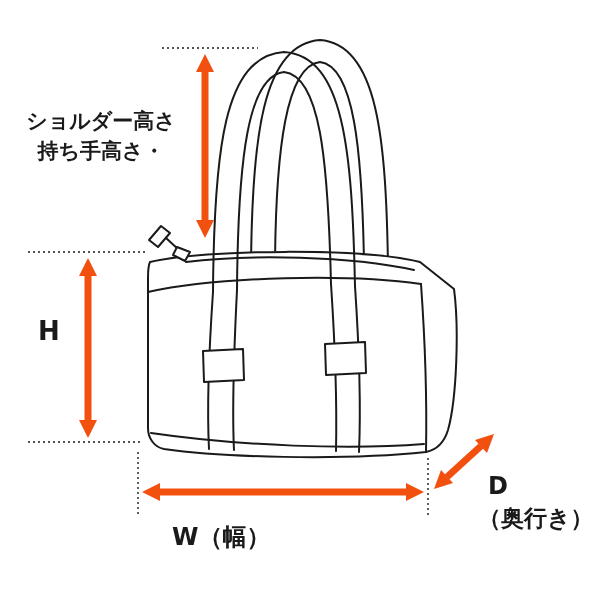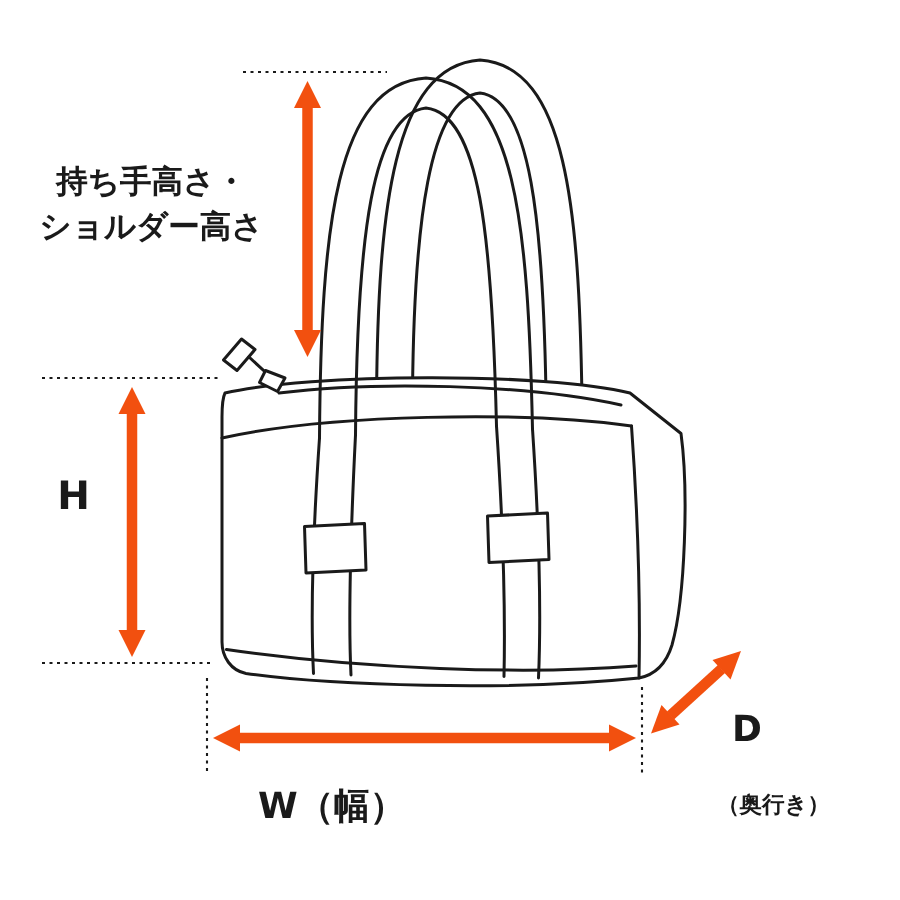--- a/index.html
+++ b/index.html
@@ -22,21 +22,21 @@
   .arrow-shaft{stroke:var(--color-arrow);stroke-width:7;fill:none;}
   .arrow-head{fill:var(--color-arrow);stroke:none;}
   .label{position:absolute;font-weight:700;line-height:1.45;white-space:nowrap;}
   .label-handle{left:12px;top:106px;width:178px;text-align:center;font-size:21px;}
   .label-h{left:0;top:314px;width:98px;text-align:center;}
   .label-h .sym{font-size:26px;line-height:34px;}
   .label-h .cap{font-size:20px;}
   .label-w{left:172px;top:520px;width:190px;text-align:left;font-size:24px;}
   .label-d{left:478px;top:470px;width:120px;text-align:left;}
   .label-d .sym{font-size:24px;line-height:32px;margin-left:10px;}
-  .label-d .cap{font-size:15px;margin-top:24px;}
+  .label-d .cap{font-size:23px;}
 </style>
 </head>
 <body>
 
 <div class="stage">
 
   <svg width="600" height="600" viewBox="0 0 600 600">
 
     <g>
       <line class="dotted" x1="162" y1="48" x2="258" y2="48"></line>
@@ -98,22 +98,22 @@
     </g>
 
     <g>
       <line class="arrow-shaft" x1="447" y1="477" x2="481" y2="446"></line>
       <polygon class="arrow-head" points="434,489 453,483 441,470"></polygon>
       <polygon class="arrow-head" points="494,434 487,453 475,440"></polygon>
     </g>
   </svg>
 
   <div class="label label-handle">
+    <div>ショルダー高さ</div>
     <div>持ち手高さ・</div>
-    <div>ショルダー高さ</div>
   </div>
 
   <div class="label label-h">
     <div class="sym">H</div>
   </div>
 
   <div class="label label-w">W（幅）</div>
 
   <div class="label label-d">
     <div class="sym">D</div>

